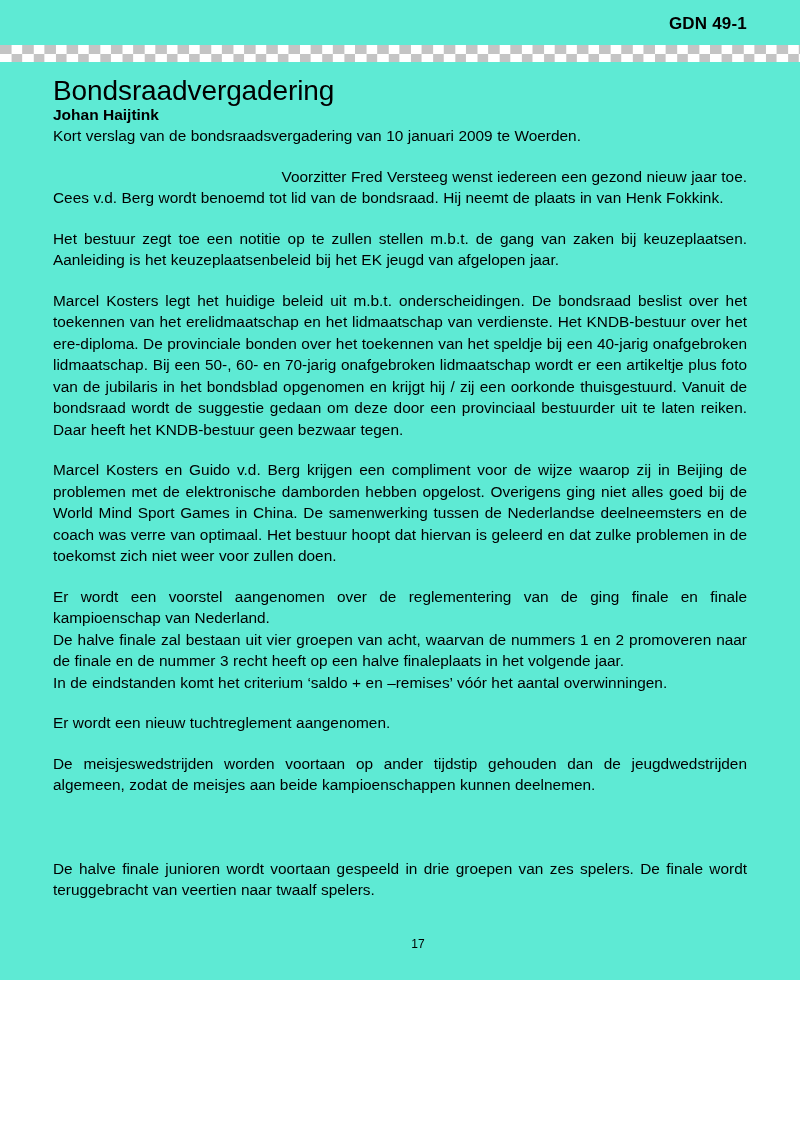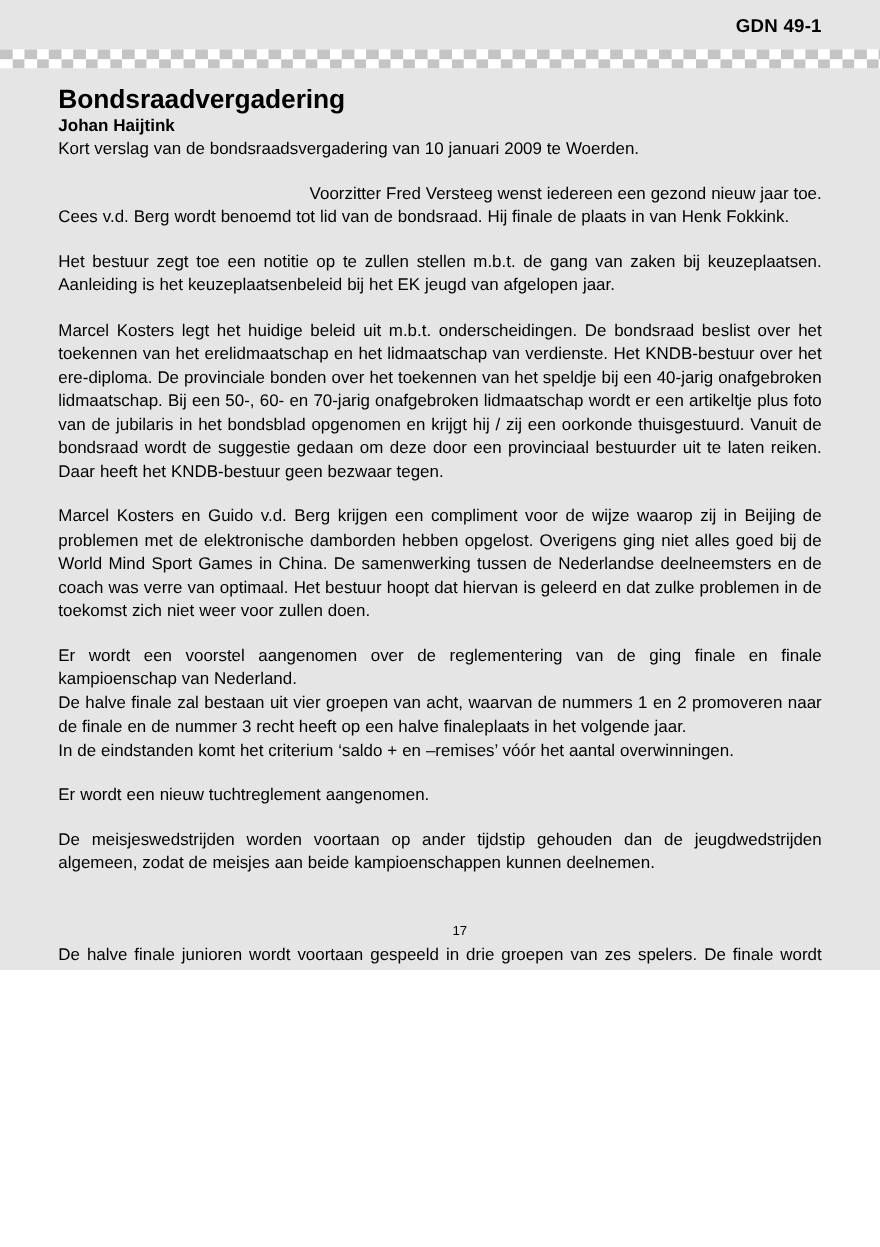--- a/index.html
+++ b/index.html
@@ -7,22 +7,22 @@
     padding: 0;
     background: #ffffff;
   }
   body {
     font-family: "Liberation Sans", sans-serif;
     color: #000000;
   }
   .page {
     position: relative;
     width: 800px;
-    height: 882px;
-    background: #e5e5e5;
+    height: 980px;
+    background: #5eead4;
     overflow: hidden;
     box-sizing: border-box;
   }
 
   
   .page-header {
     position: absolute;
     top: 0;
     left: 0;
     right: 0;
@@ -69,22 +69,22 @@
   }
 
   
   .article {
     position: absolute;
     left: 53px;
     top: 78px;
     width: 694px;
   }
   .article-title {
-    font-size: 24px;
-    font-weight: bold;
+    font-size: 28px;
+    font-weight: normal;
     line-height: 26px;
     margin: 0 0 1px 0;
     letter-spacing: -0.1px;
   }
   .article-author {
     font-size: 15.5px;
     line-height: 20px;
     margin: 0;
     font-weight: bold;
   }
@@ -143,21 +143,21 @@
     <h1 class="article-title">Bondsraadvergadering</h1>
 
     <div class="article-author">Johan Haijtink</div>
 
     <div class="body-copy">
 
       <p class="para">Kort verslag van de bondsraadsvergadering van 10 januari 2009 te Woerden.</p>
 
       <p class="para tight left">Voorzitter Fred Versteeg wenst iedereen een gezond nieuw jaar toe.</p>
 
-      <p class="para">Cees v.d. Berg wordt benoemd tot lid van de bondsraad. Hij finale de plaats in van Henk Fokkink.</p>
+      <p class="para">Cees v.d. Berg wordt benoemd tot lid van de bondsraad. Hij neemt de plaats in van Henk Fokkink.</p>
 
       <p class="para">Het bestuur zegt toe een notitie op te zullen stellen m.b.t. de gang van zaken bij keuzeplaatsen. Aanleiding is het keuzeplaatsenbeleid bij het EK jeugd van afgelopen jaar.</p>
 
       <p class="para">Marcel Kosters legt het huidige beleid uit m.b.t. onderscheidingen. De bondsraad beslist over het toekennen van het erelidmaatschap en het lidmaatschap van verdienste. Het KNDB-bestuur over het ere-diploma. De provinciale bonden over het toekennen van het speldje bij een 40-jarig onafgebroken lidmaatschap. Bij een 50-, 60- en 70-jarig onafgebroken lidmaatschap wordt er een artikeltje plus foto van de jubilaris in het bondsblad opgenomen en krijgt hij / zij een oorkonde thuisgestuurd. Vanuit de bondsraad wordt de suggestie gedaan om deze door een provinciaal bestuurder uit te laten reiken. Daar heeft het KNDB-bestuur geen bezwaar tegen.</p>
 
       <p class="para">Marcel Kosters en Guido v.d. Berg krijgen een compliment voor de wijze waarop zij in Beijing de problemen met de elektronische damborden hebben opgelost. Overigens ging niet alles goed bij de World Mind Sport Games in China. De samenwerking tussen de Nederlandse deelneemsters en de coach was verre van optimaal. Het bestuur hoopt dat hiervan is geleerd en dat zulke problemen in de toekomst zich niet weer voor zullen doen.</p>
 
       <p class="para tight">Er wordt een voorstel aangenomen over de reglementering van de ging finale en finale kampioenschap van Nederland.</p>
 
       <p class="para tight">De halve finale zal bestaan uit vier groepen van acht, waarvan de nummers 1 en 2 promoveren naar de finale en de nummer 3 recht heeft op een halve finaleplaats in het volgende jaar.</p>

